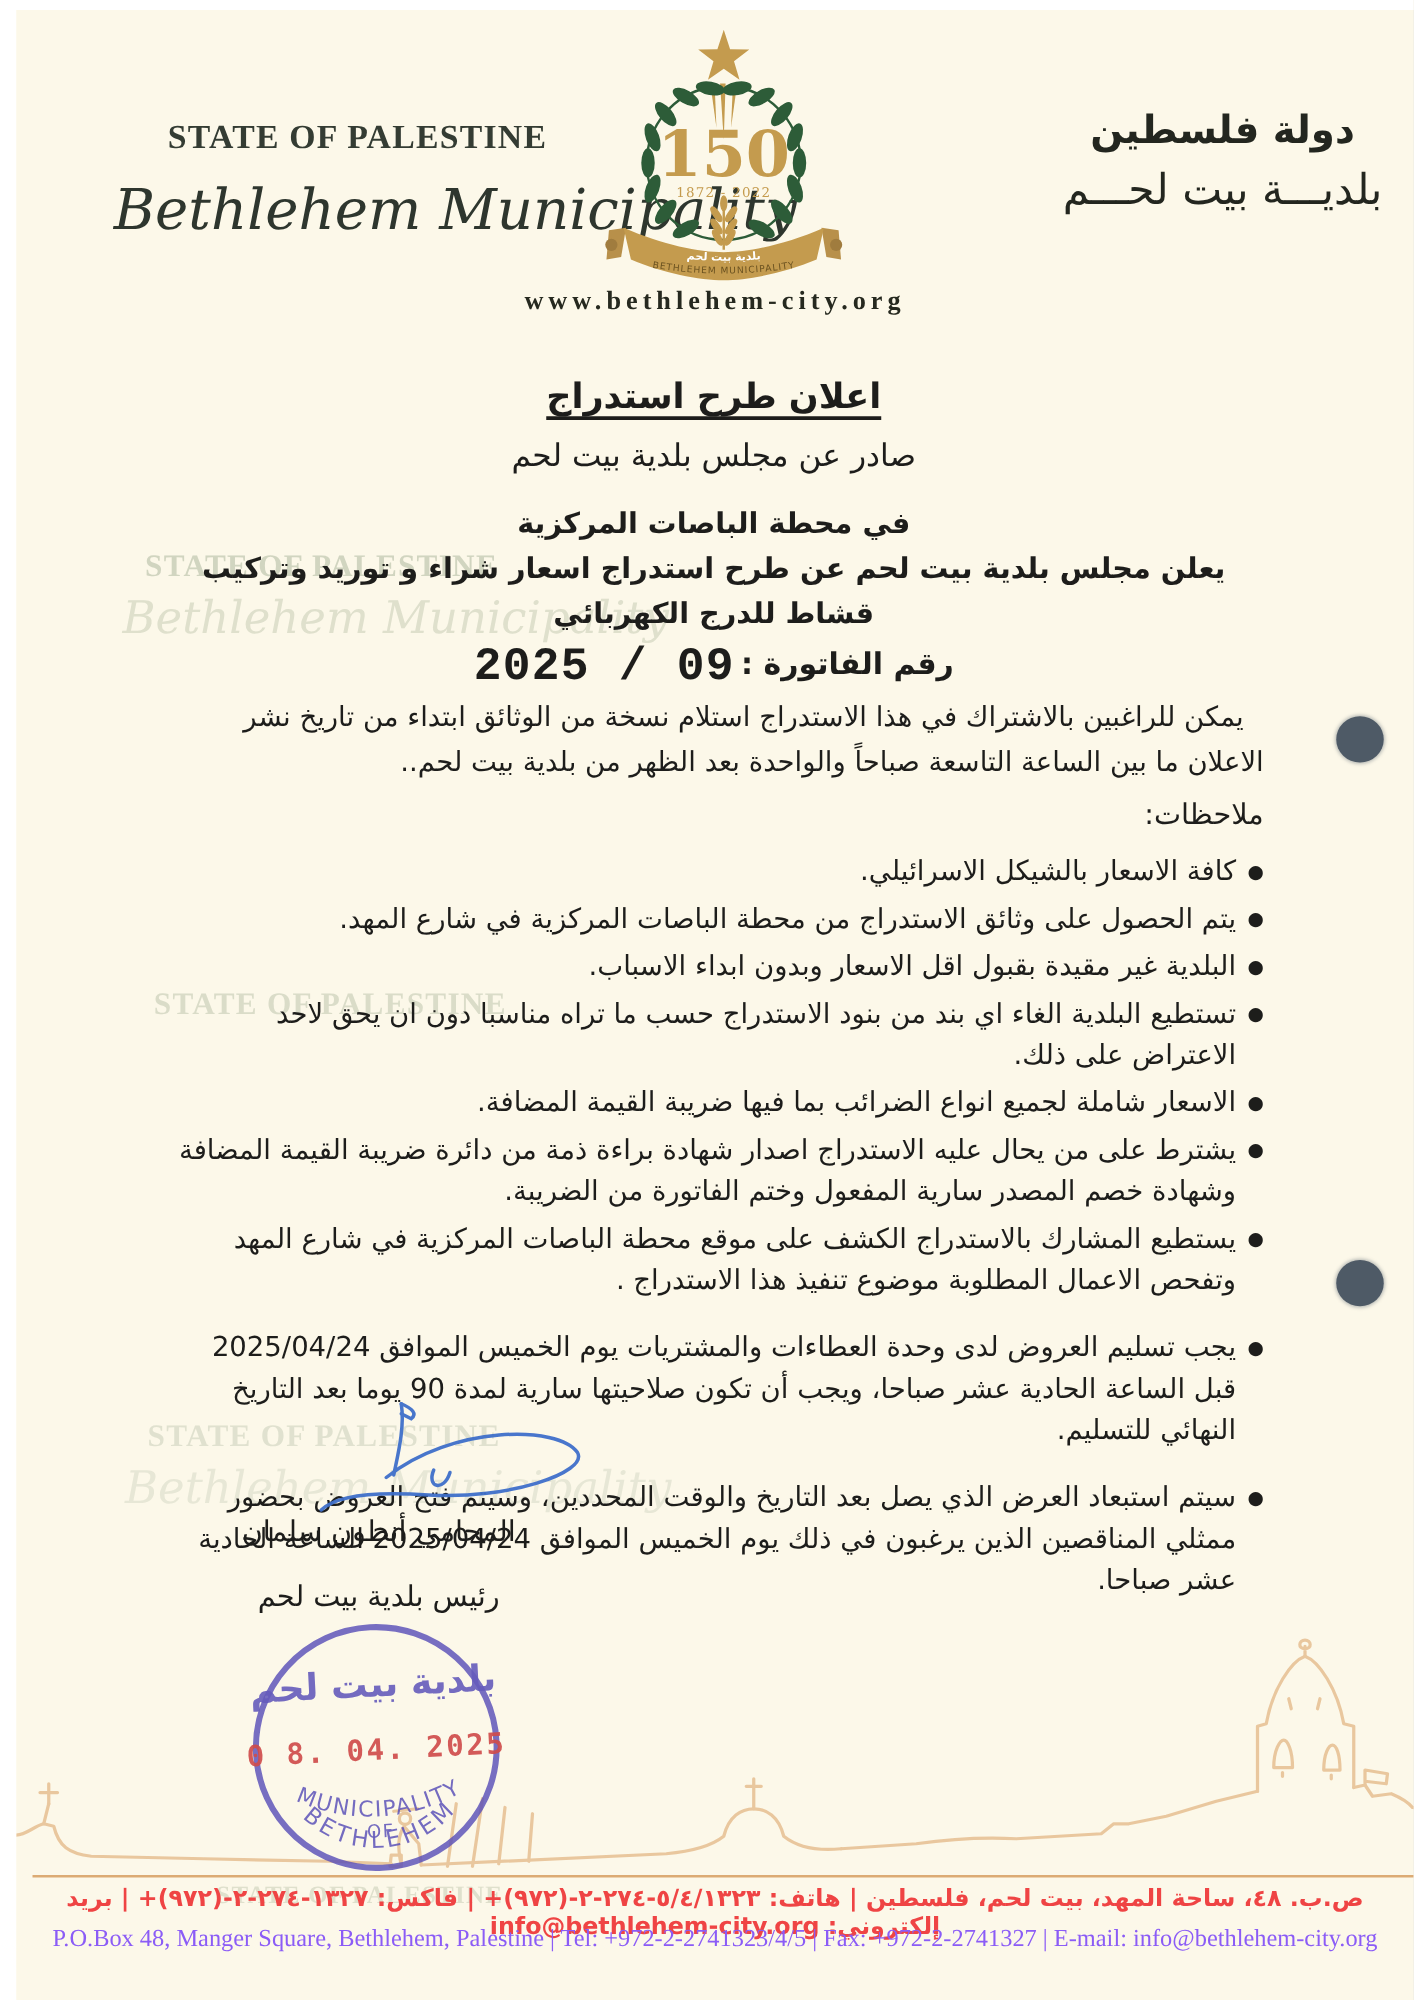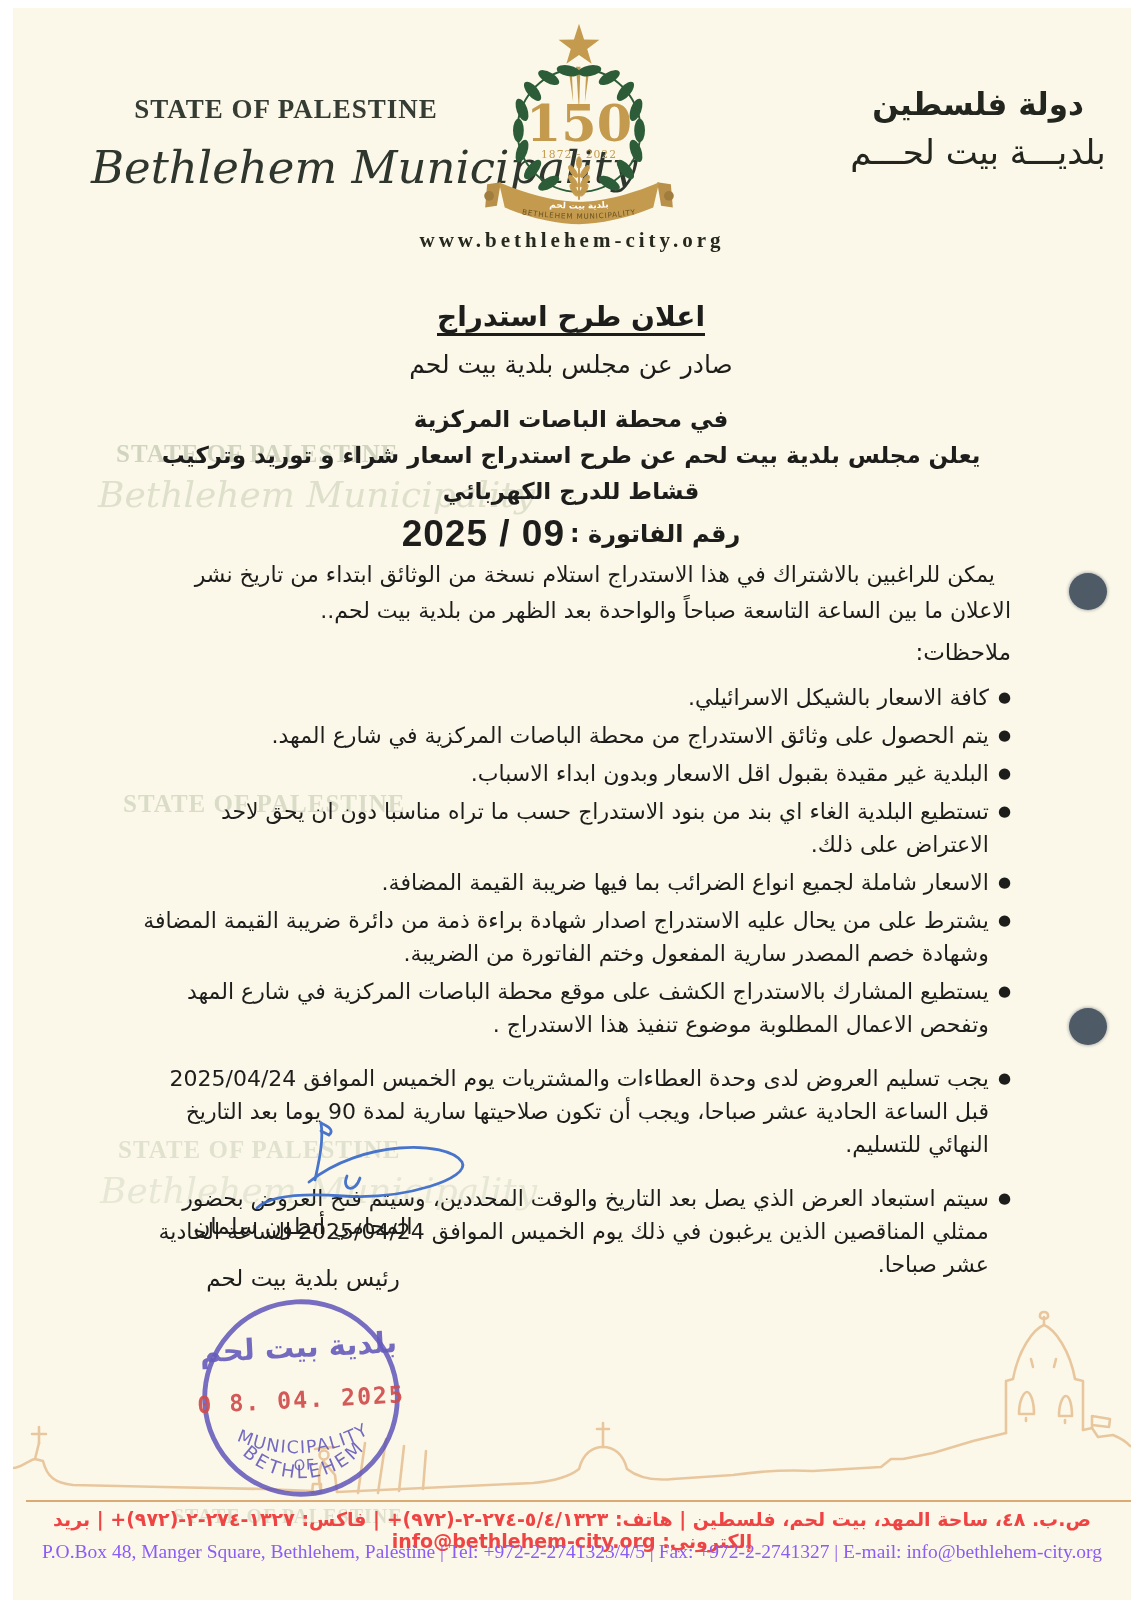--- a/index.html
+++ b/index.html
@@ -21,21 +21,21 @@
            font-size:21px;letter-spacing:4px;color:#26291f;}
   
   .content{position:absolute;left:118px;top:292px;width:880px;direction:rtl;}
   .doc-title{text-align:center;font-size:28px;font-weight:bold;}
   .doc-title span{text-decoration:underline;text-decoration-thickness:2.5px;text-underline-offset:7px;}
   .doc-subtitle{text-align:center;font-size:25px;font-weight:normal;margin-top:17px;}
   .intro{margin-top:22px;text-align:center;font-size:23px;font-weight:bold;line-height:36px;}
   .refline{margin-top:4px;text-align:center;}
   .ref-label{font-size:24px;font-weight:bold;}
   .ref-num{font-size:37px;font-weight:bold;direction:ltr;display:inline-block;
-           letter-spacing:1px;vertical-align:-4px;font-family:Liberation Sans, sans-serif;}
+           letter-spacing:1px;vertical-align:-4px;font-family:Liberation Mono, monospace;}
   .para{margin-top:2px;font-size:22px;line-height:36px;text-align:right;text-indent:16px;}
   .notes-label{margin-top:10px;font-size:23px;text-align:right;}
   .notes{margin-top:16px;}
   .note{display:flex;flex-direction:row;gap:9px;margin-bottom:5px;font-size:22px;line-height:33px;}
   .note .blt{flex:0 0 auto;font-size:15px;line-height:33px;}
   .note .ntext{flex:1 1 auto;text-align:right;}
   .note.gap{margin-top:21px;}
   
   .sig-svg{position:absolute;left:238px;top:1112px;}
   .sig-text{position:absolute;left:175px;top:1205px;width:230px;text-align:center;direction:rtl;}

